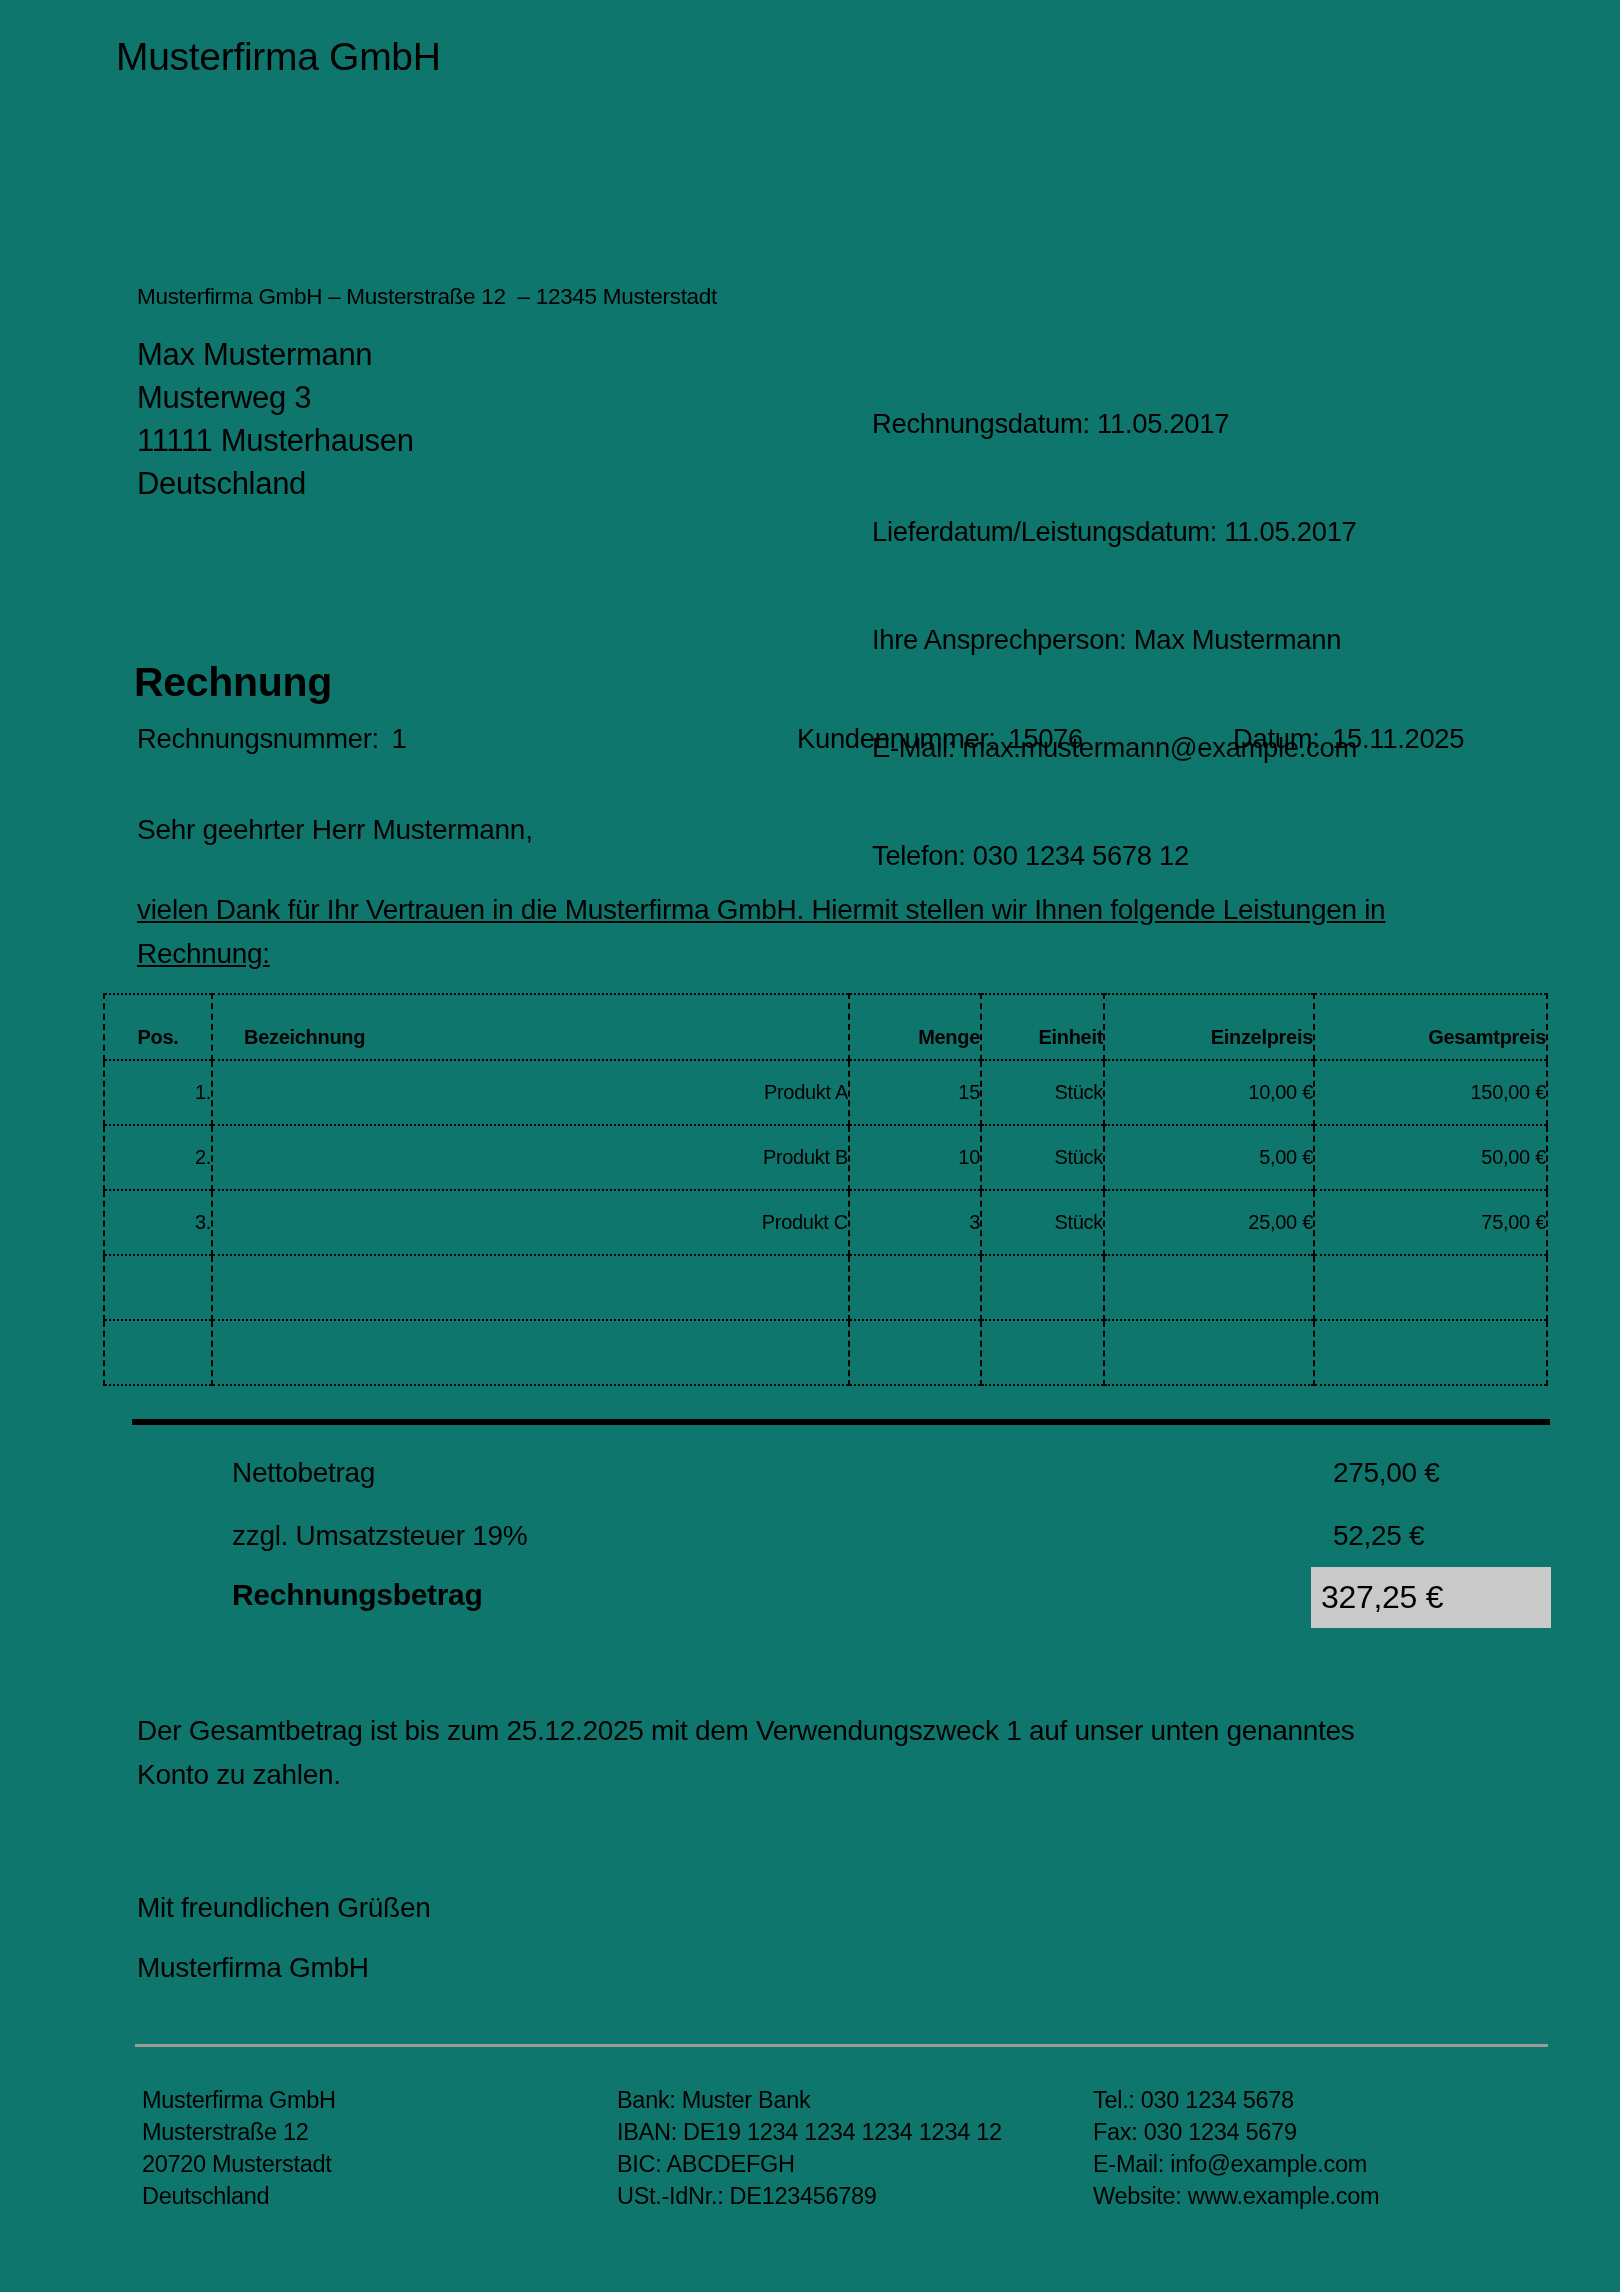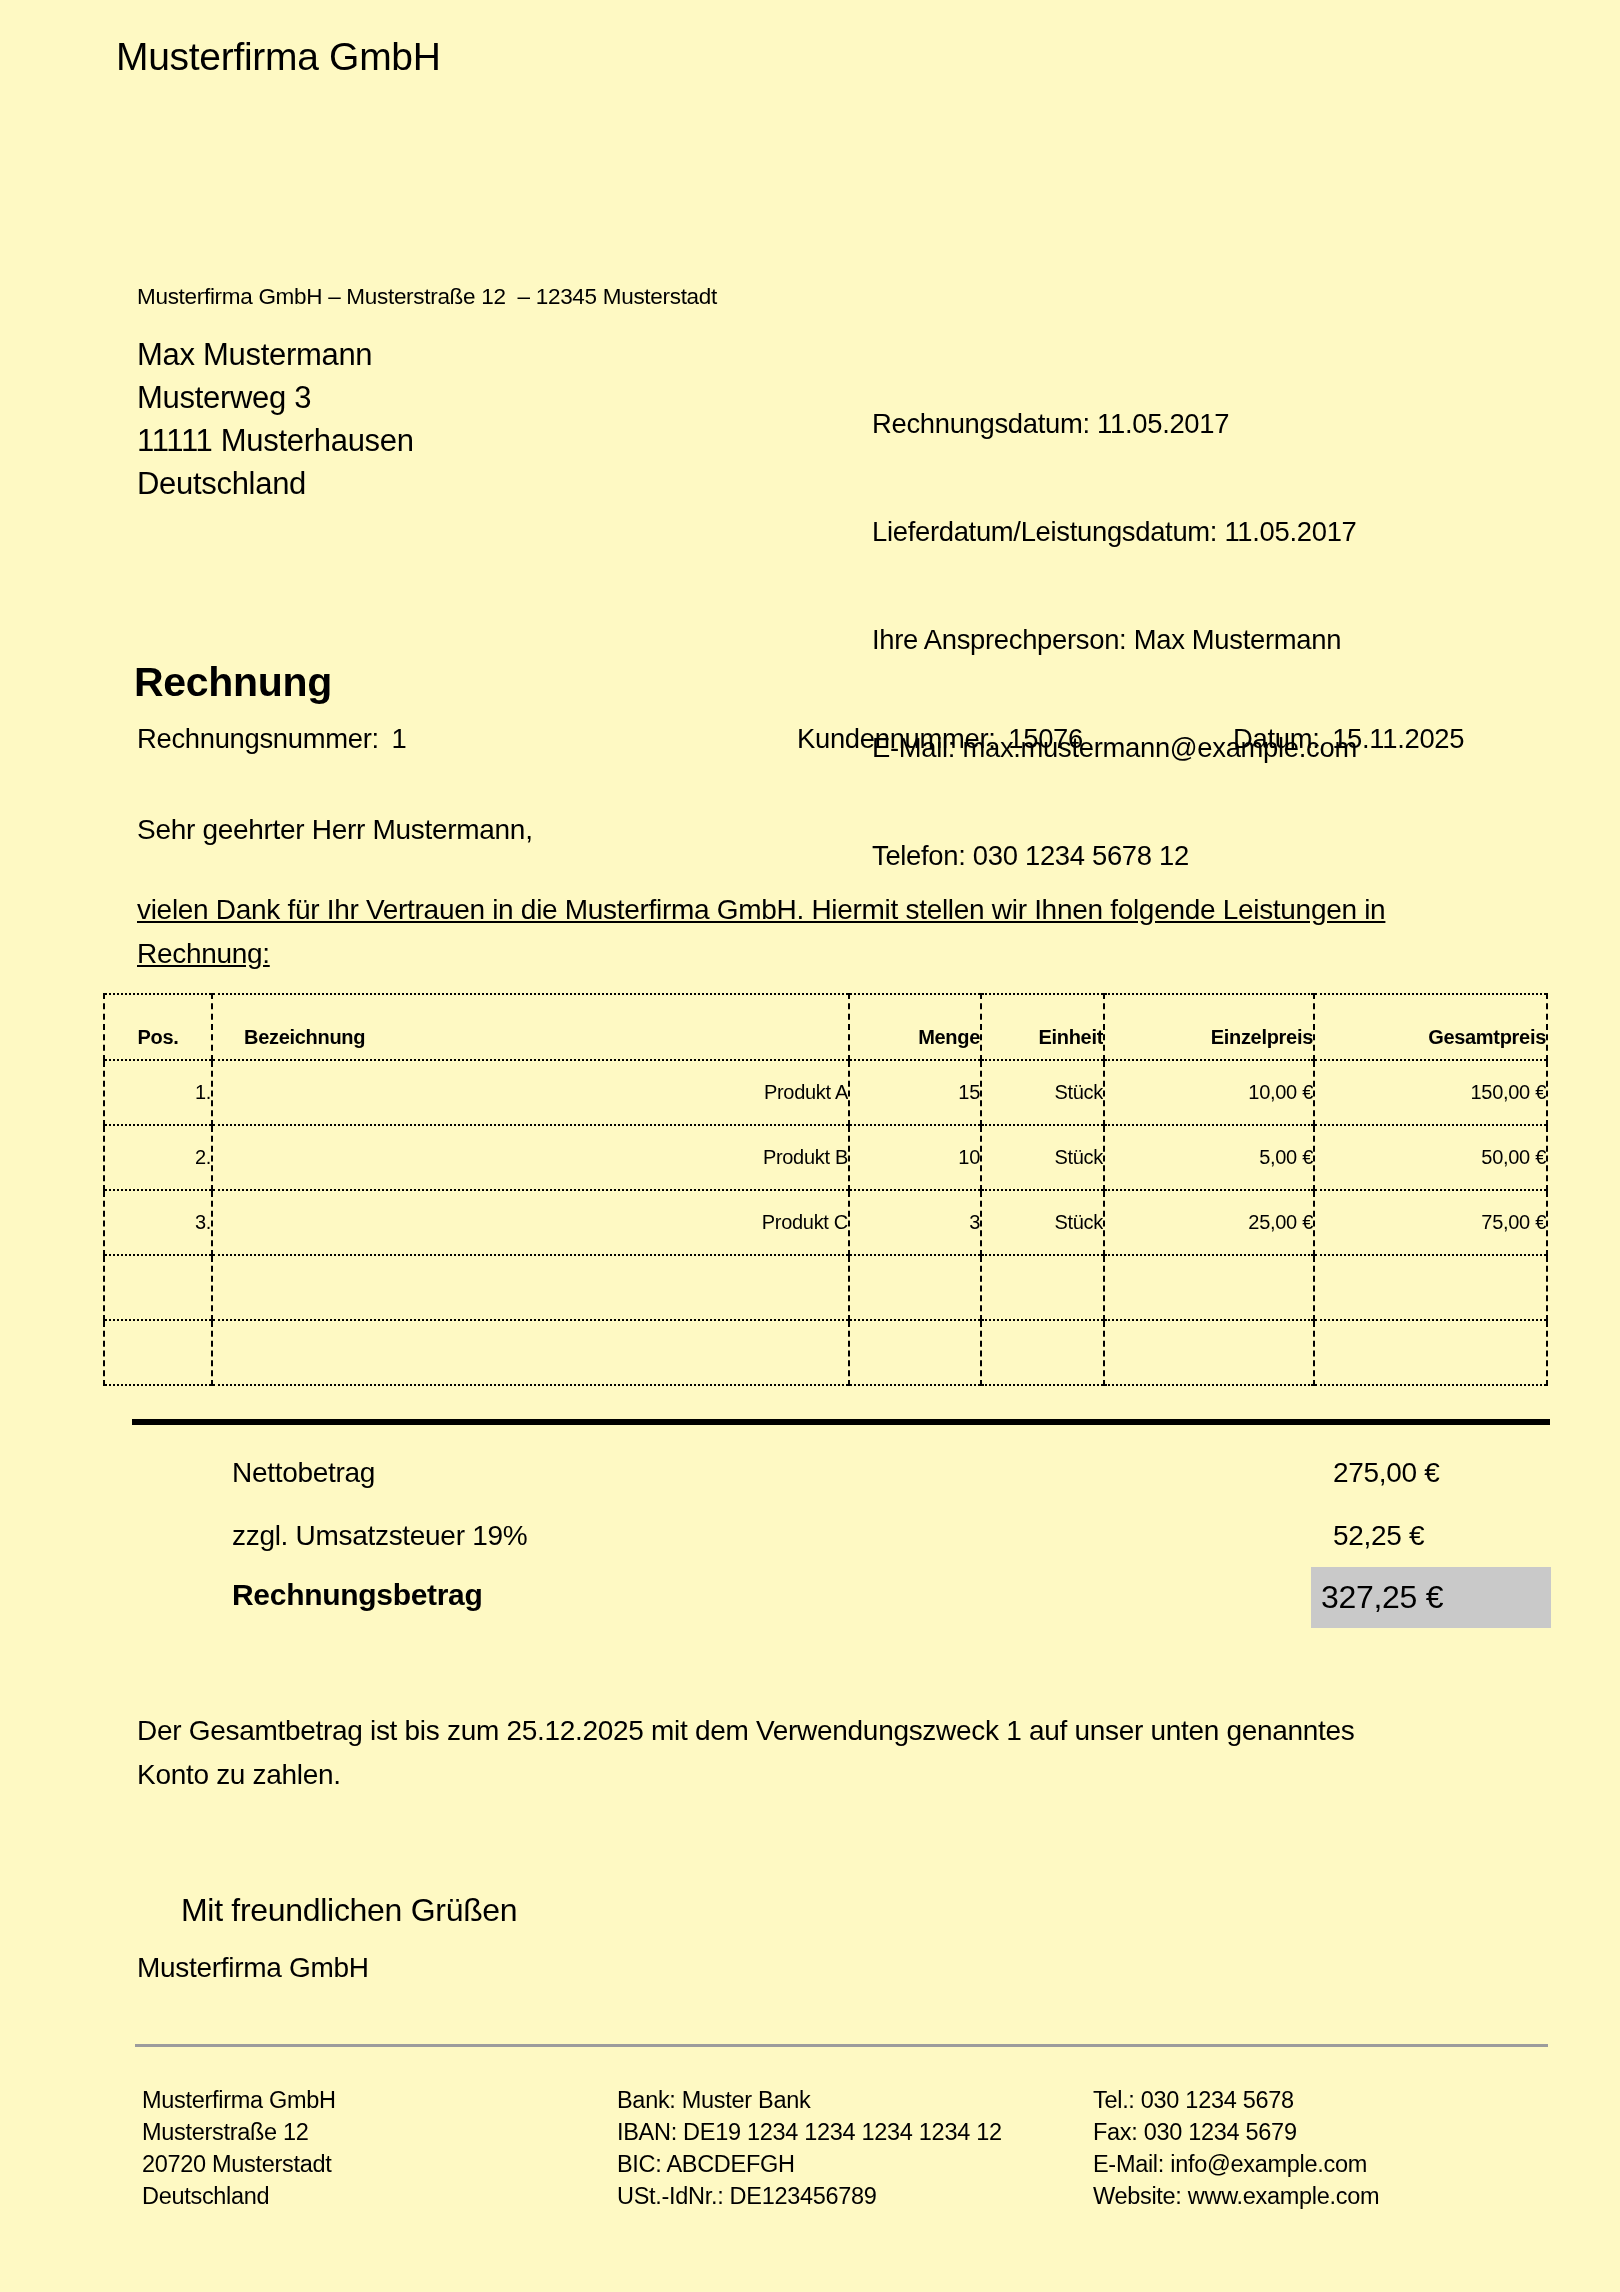--- a/index.html
+++ b/index.html
@@ -2,21 +2,21 @@
 <html><head>
 <meta charset="utf-8">
 <style>
   * { margin: 0; padding: 0; box-sizing: border-box; }
   html, body { background: #ffffff; }
   body { font-family: "Liberation Sans", "DejaVu Sans", sans-serif; color: #000; }
   .page {
     position: relative;
     width: 1620px;
     height: 2293px;
-    background: #fef9c3;
+    background: #0f766e;
     overflow: hidden;
     letter-spacing: -0.3px;
   }
   .abs { position: absolute; }
 
   .company-title { left: 116px; top: 35px; font-size: 39px; }
   .sender-line  { left: 137px; top: 284px; font-size: 22.5px; white-space: pre; }
 
   .recipient { left: 137px; top: 333px; font-size: 31px; line-height: 43px; }
   .info-block { left: 872px; top: 334px; font-size: 27.4px; line-height: 36px; white-space: pre; }
@@ -66,21 +66,21 @@
   .net-label { top: 1457px; }  .net-value { top: 1457px; }
   .vat-label { top: 1520px; }  .vat-value { top: 1520px; }
   .grand-label { left: 232px; top: 1578px; font-size: 30px; font-weight: bold; }
   .grand-box {
     left: 1311px; top: 1567px; width: 240px; height: 61px;
     display: flex; align-items: center; padding-left: 10px;
     font-size: 32px;
   }
 
   .payment-note { left: 137px; top: 1709px; font-size: 28px; line-height: 44px; }
-  .regards { left: 137px; top: 1892px; font-size: 32px; margin-left: 44px; }
+  .regards { left: 137px; top: 1892px; font-size: 28px; }
   .signature-company { left: 137px; top: 1952px; font-size: 28px; }
 
   .footer-rule { left: 135px; top: 2044px; width: 1413px; height: 2.9px; background: #9c9c9c; }
   .footer-col { top: 2084px; font-size: 23.5px; line-height: 32px; }
   .footer-col-1 { left: 142px; }
   .footer-col-2 { left: 617px; }
   .footer-col-3 { left: 1093px; }
 </style>
 </head>
 <body>

